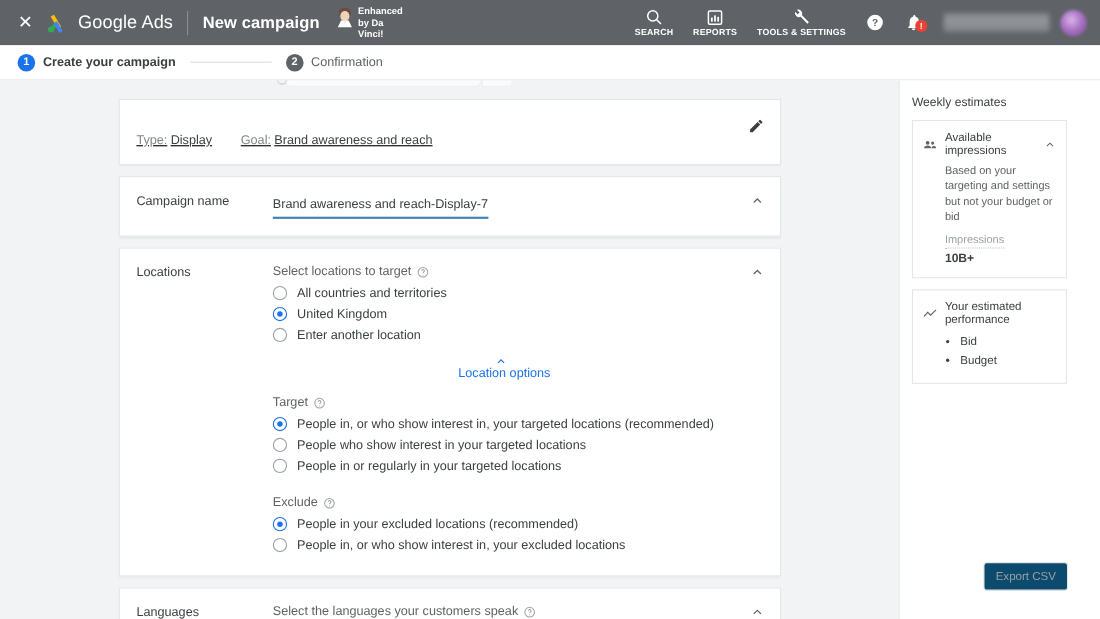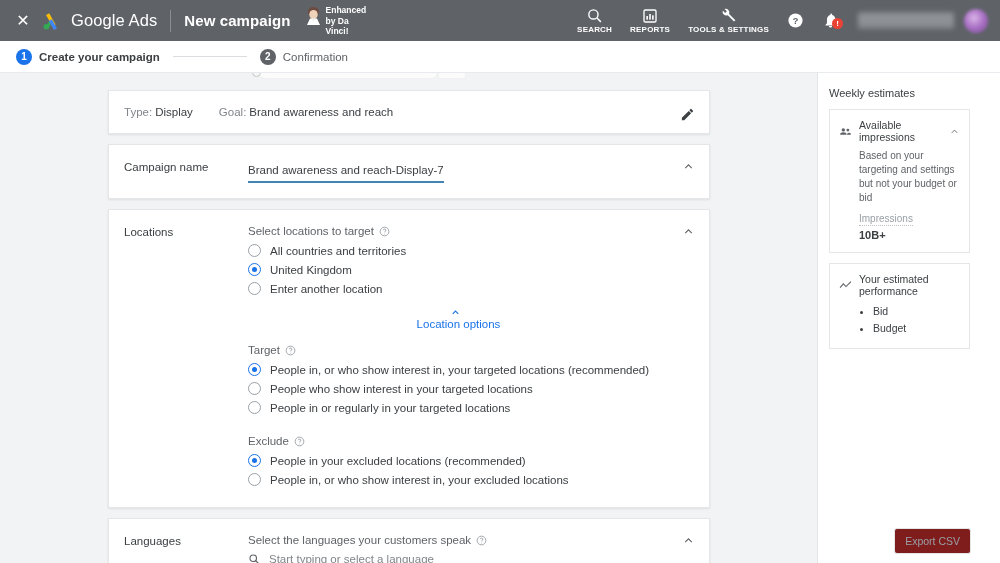--- a/index.html
+++ b/index.html
@@ -155,21 +155,21 @@
     cursor: pointer; line-height: 0;
   }
   .edit-pencil {
     position: absolute; right: 14px; top: 16px;
     cursor: pointer; line-height: 0;
   }
 
   
   .summary-row {
     display: flex; align-items: flex-end;
-    padding: 15px 0 15px 15px; font-size: 11.5px;
+    padding: 31px 0 15px 15px; font-size: 11.5px; text-decoration: underline;
   }
   .sum-key { color: #80868b; }
   .sum-val { color: #3c4043; margin-left: 3px; }
   .sum-gap { width: 26px; }
 
   
   .name-input-wrap { width: 196px; }
   .name-input {
     width: 100%; border: none; outline: none;
     font-family: "Liberation Sans", sans-serif;
@@ -265,22 +265,22 @@
   .side-metric-val {
     font-size: 11px; color: #3c4043; font-weight: bold;
     margin-left: 20px; margin-top: 3px;
   }
   .side-bullets { margin: 3px 0 0 34px; }
   .side-bullet {
     font-size: 10.5px; color: #3c4043;
     line-height: 17px; list-style: disc;
   }
   .export-btn {
-    position: absolute; right: 10px; bottom: 9px;
-    background: #7f1d1d; border: 1px solid #e4e6e8;
+    position: absolute; right: 10px; bottom: 26px;
+    background: #0c4a6e; border: 1px solid #e4e6e8;
     border-radius: 3px; padding: 6px 10px;
     font-size: 10.5px; color: #9aa0a6; cursor: pointer;
   }
 </style>
 </head>
 <body>
 
 <div class="topbar">
   <div class="close-x">✕</div>
 

